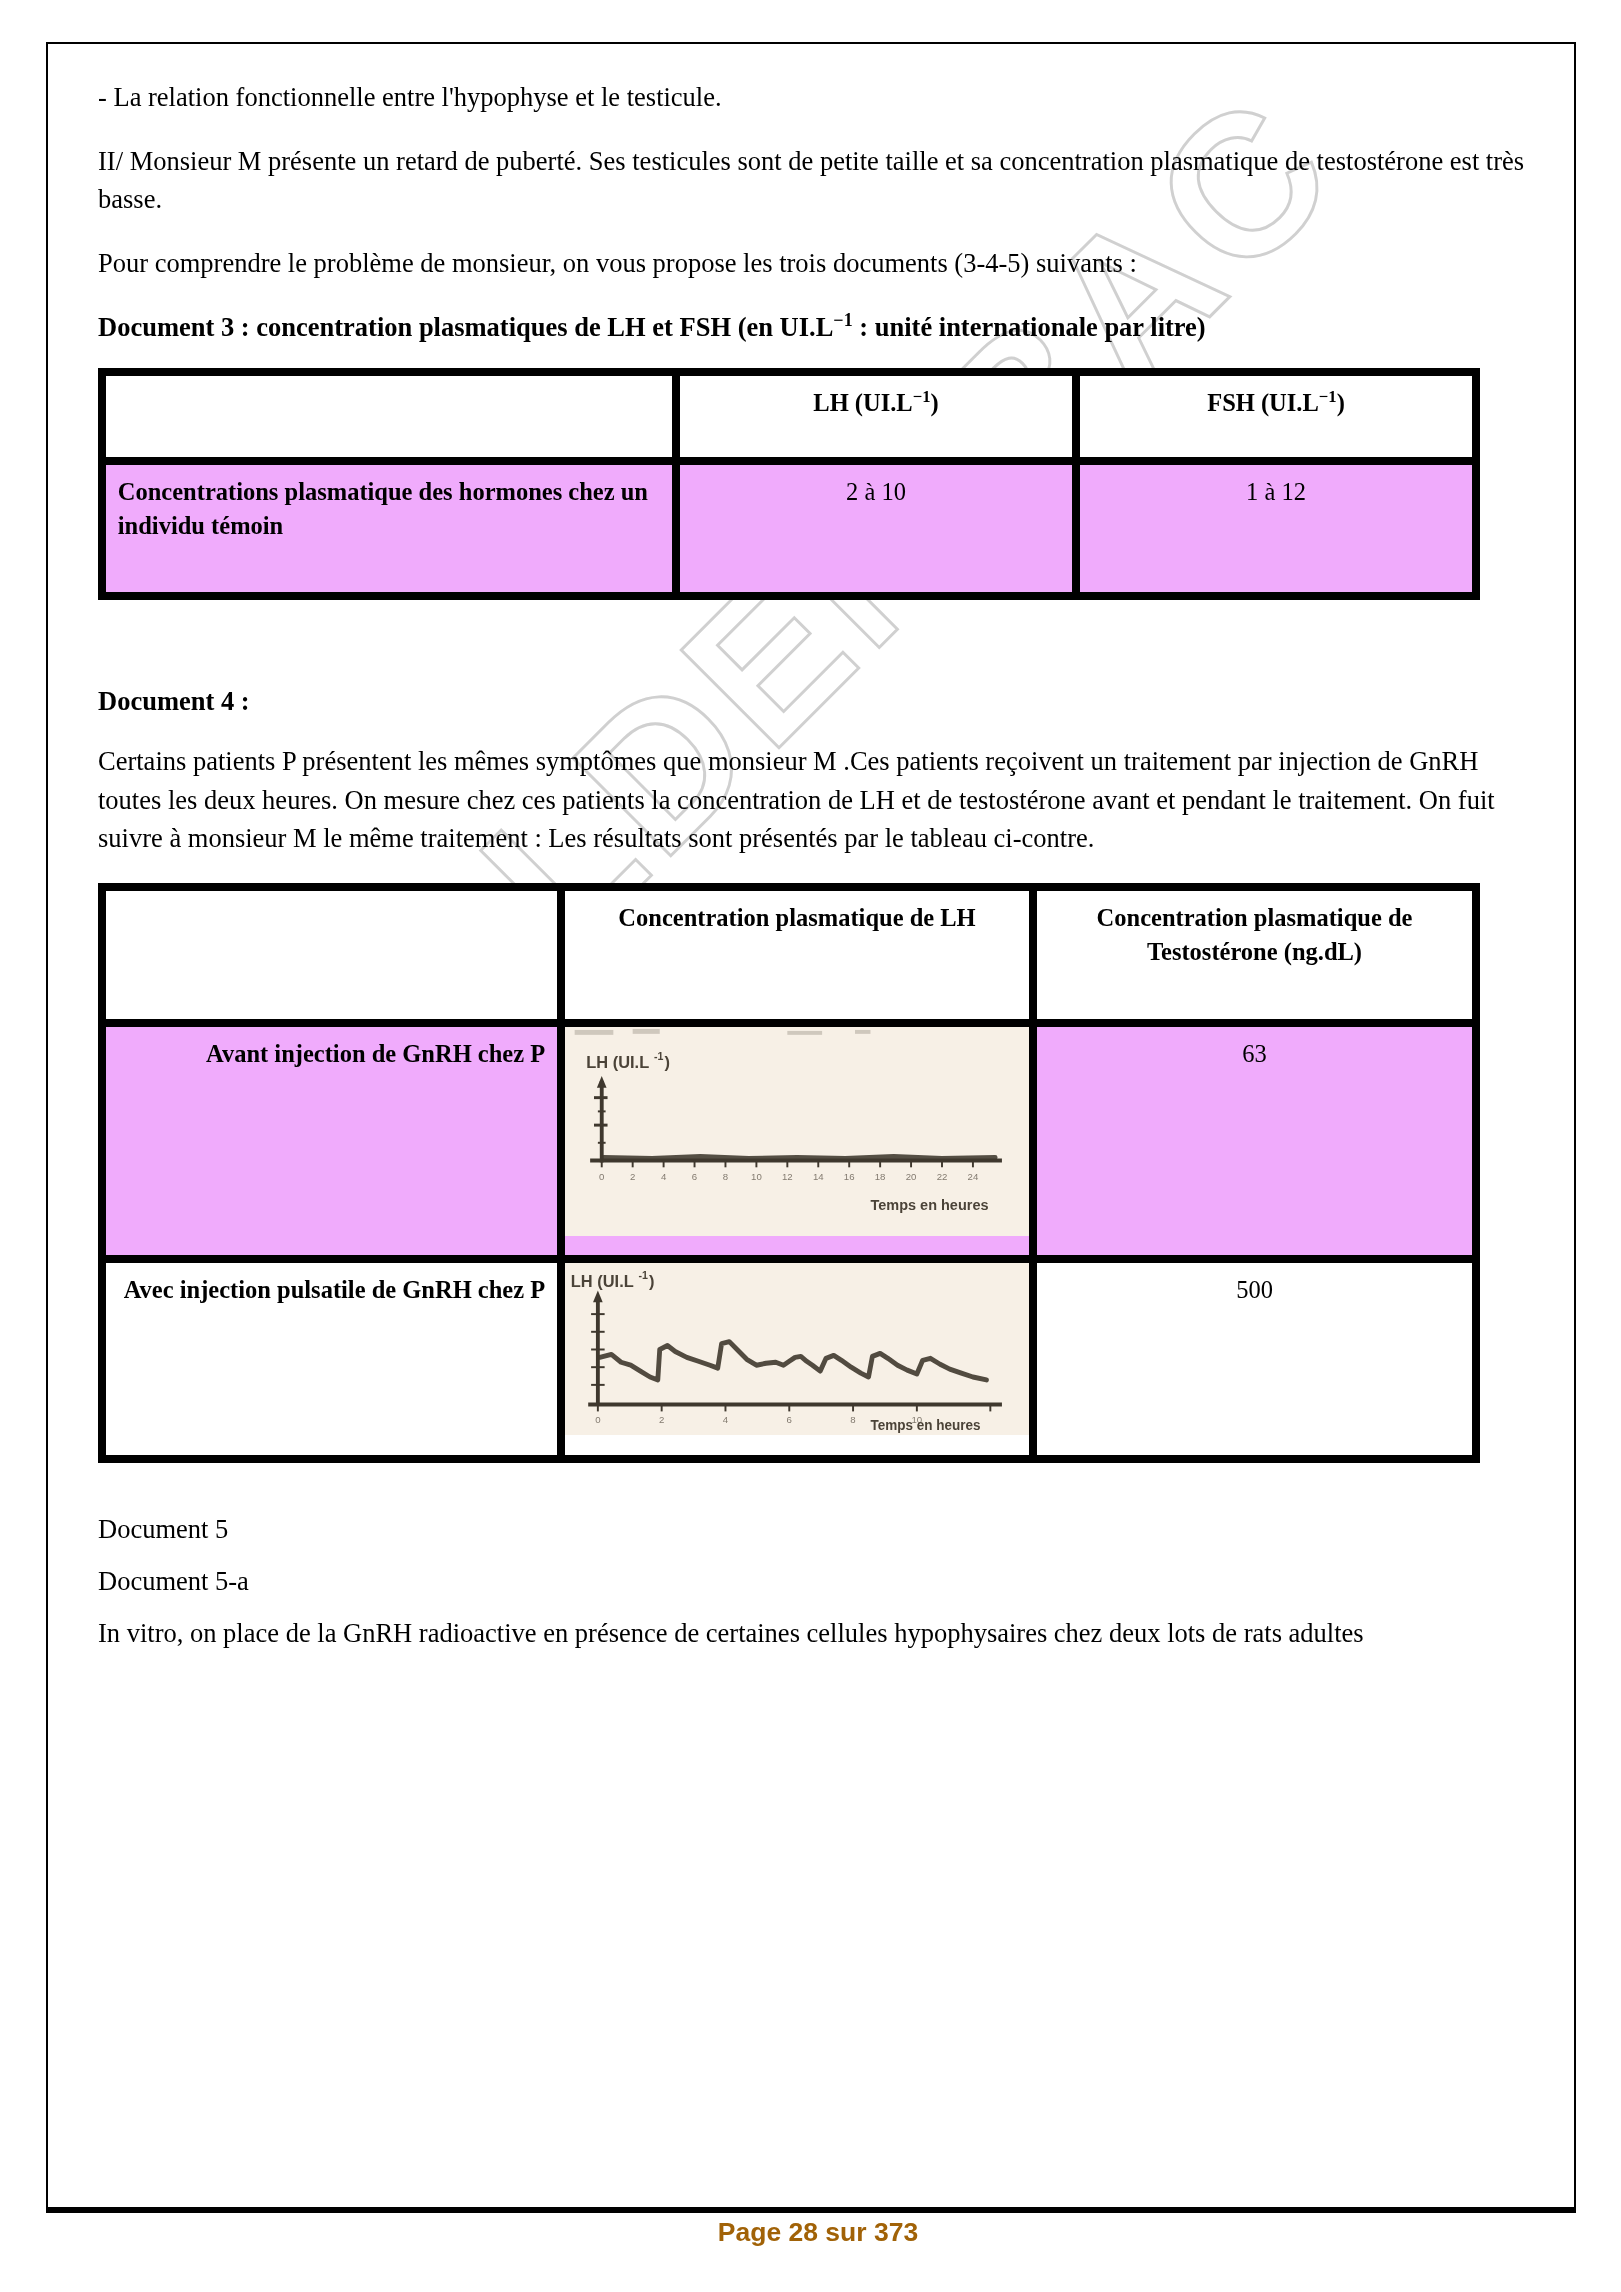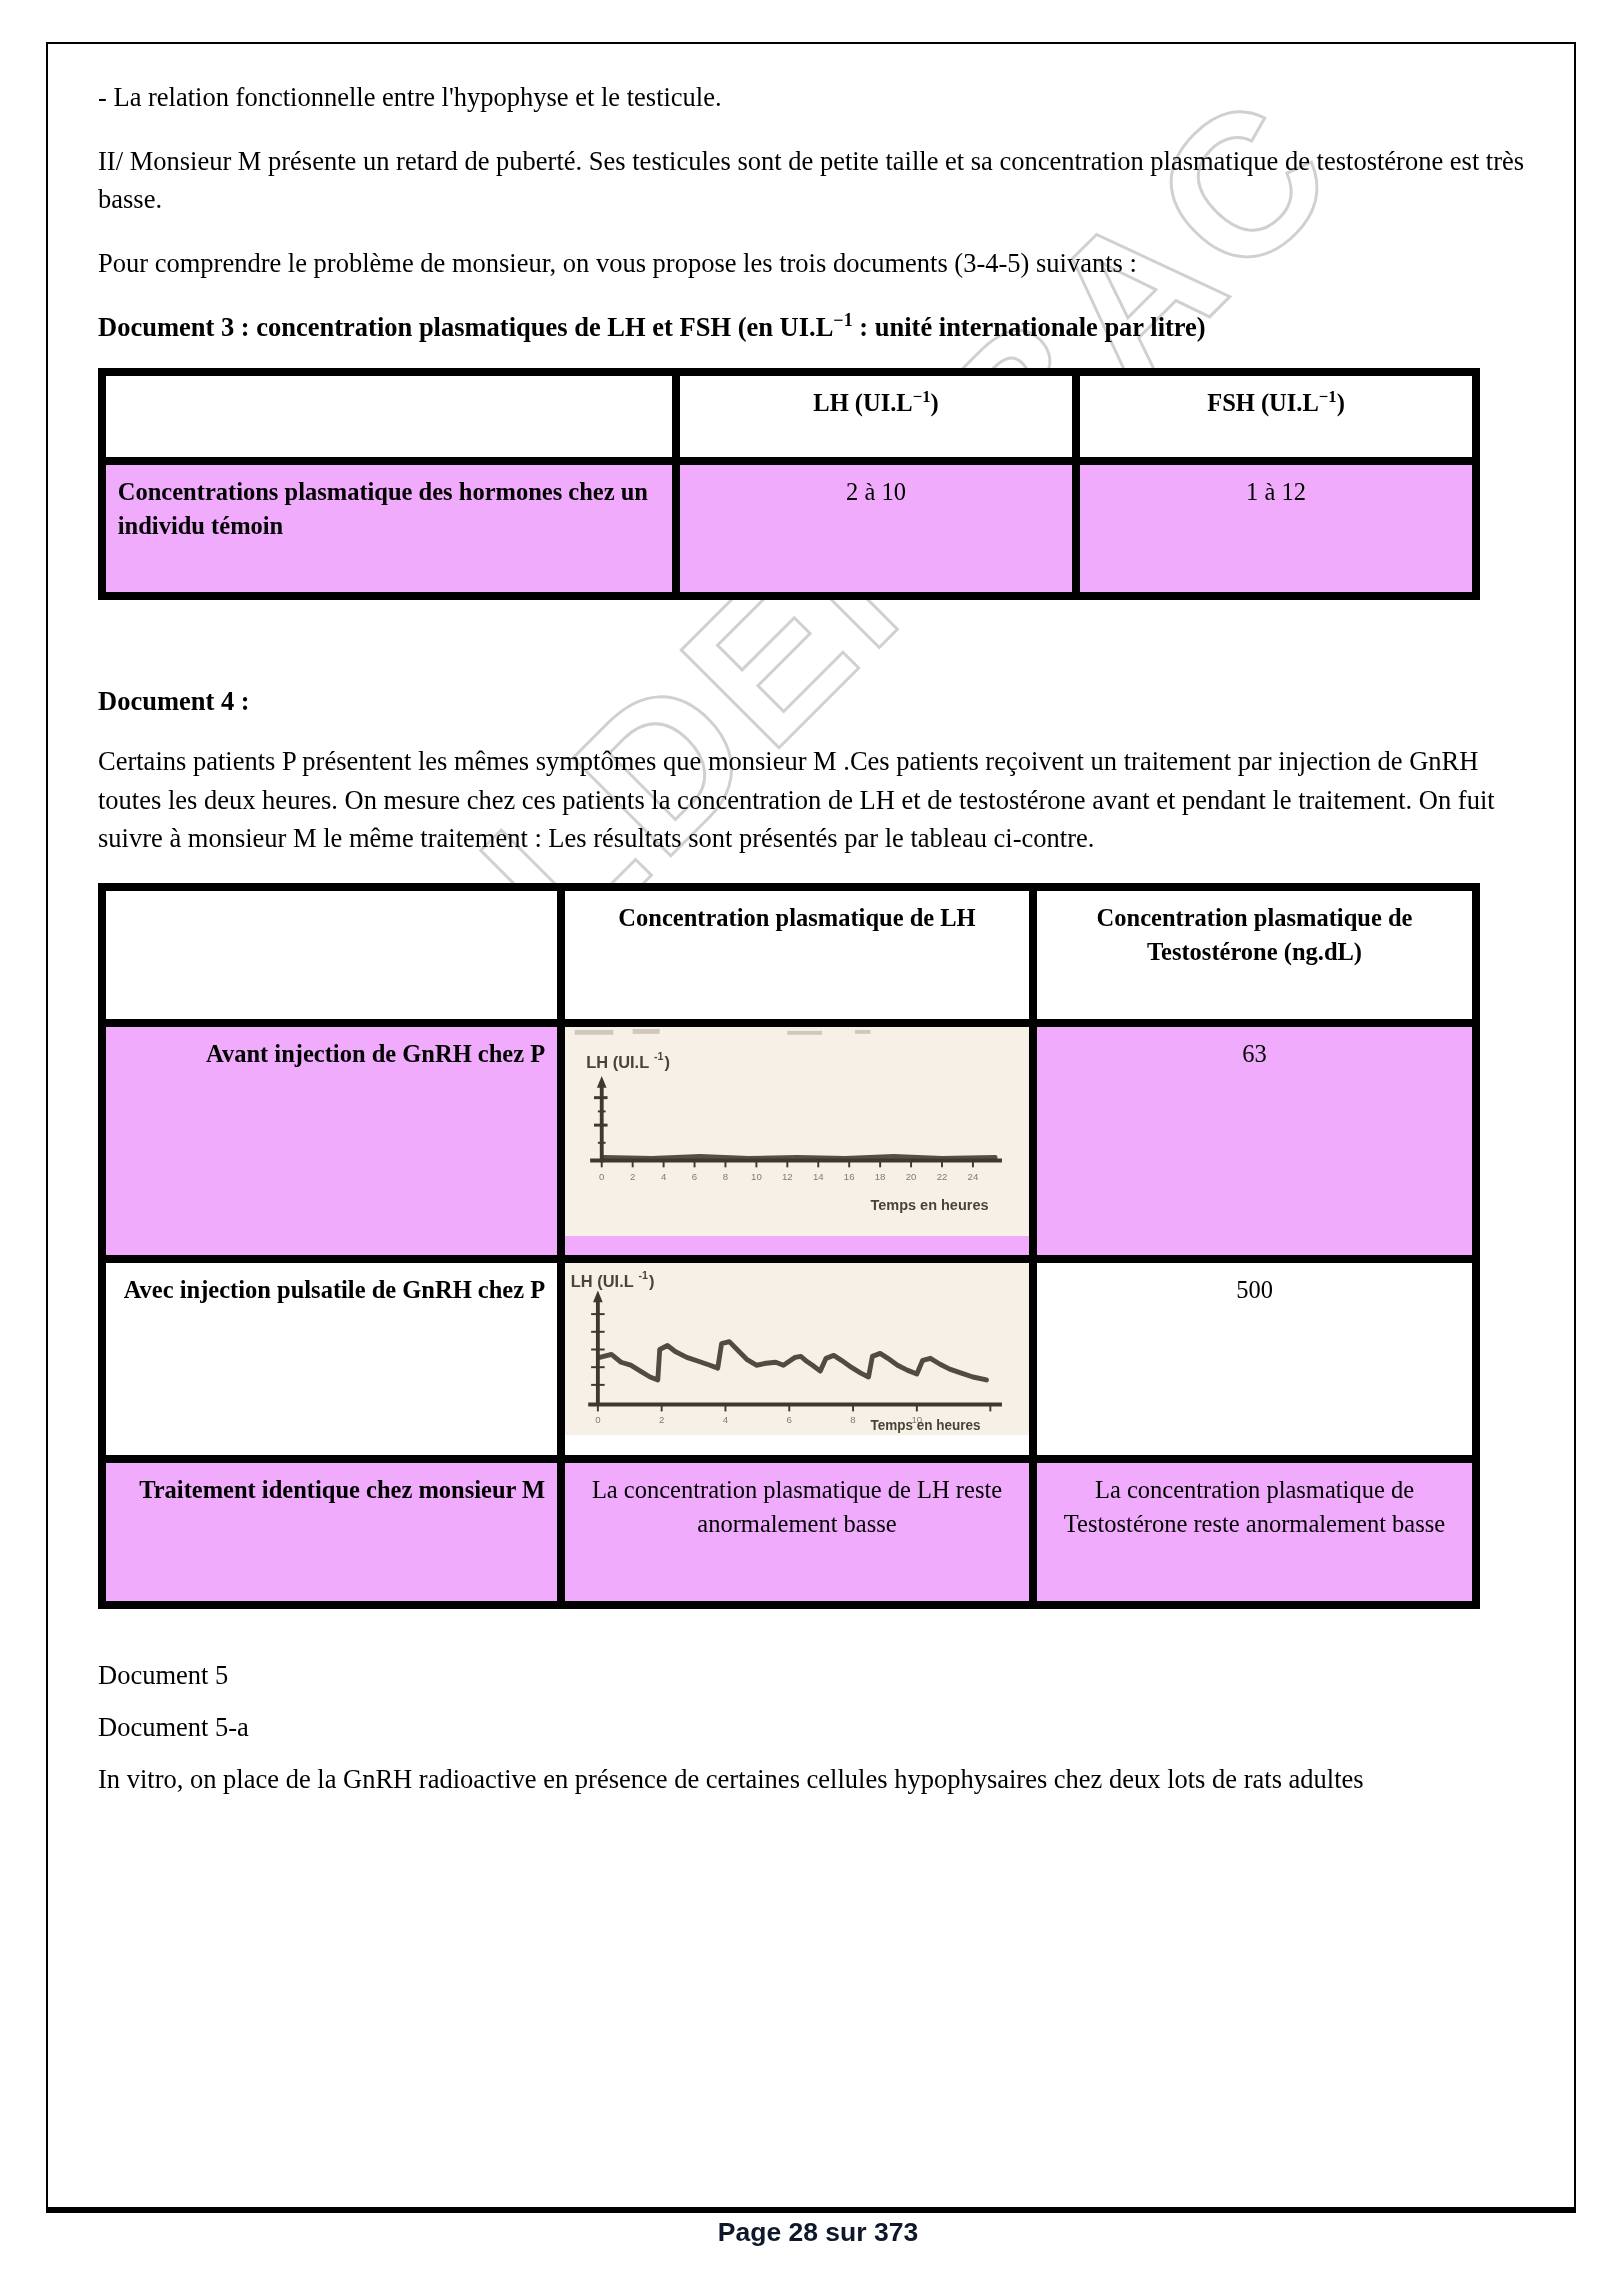--- a/index.html
+++ b/index.html
@@ -162,21 +162,21 @@
     top: 2209px;
     width: 1530px;
     height: 3.9px;
     background: #000000;
     z-index: 6;
   }
   .footer-text {
     font-family: "Liberation Sans", sans-serif;
     font-weight: bold;
     font-size: 26.5px;
-    color: #0f172a;
+    color: #a16207;
     margin-left: 14px;
   }
 </style>
 </head>
 <body>
 
 <div class="page">
 
   <div class="page-frame"></div>
 
@@ -336,25 +336,20 @@
                          L270,97 L278,94 L286,99 L296,106 L306,112 L314,116
                          L318,95 L326,92 L334,97 L344,104 L354,109 L364,113
                          L370,99 L378,97 L388,103 L398,108 L410,112 L422,116 L436,119" fill="none" stroke="#3f382e" stroke-width="5" stroke-linejoin="round" stroke-linecap="round" opacity="0.9"></path>
                 <text x="316" y="170" font-family="Liberation Sans, sans-serif" font-size="14" font-weight="bold" fill="#4b4338">Temps en heures</text>
               </svg>
             </div>
           </td>
           <td class="cell-center">500</td>
         </tr>
 
-        <tr class="shaded">
-          <td class="cell-center-bold" style="height:118px">Traitement identique chez monsieur M</td>
-          <td class="cell-center">La concentration plasmatique de LH reste anormalement basse</td>
-          <td class="cell-center">La concentration plasmatique de Testostérone reste anormalement basse</td>
-        </tr>
       </tbody>
     </table>
 
     <div class="spacer-md"></div>
 
     <p class="para tight">Document 5</p>
     <p class="para tight">Document 5-a</p>
     <p class="para">In vitro, on place de la GnRH radioactive en présence de certaines cellules hypophysaires chez deux lots de rats adultes</p>
 
   </div>

